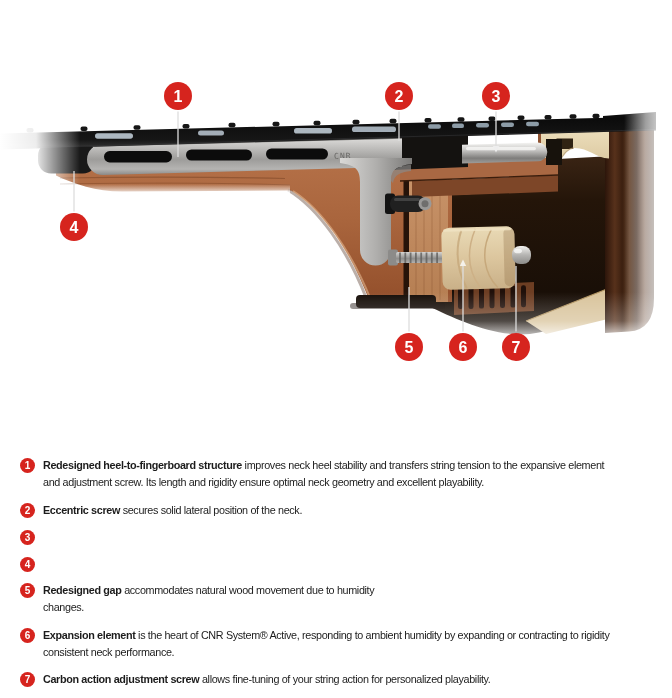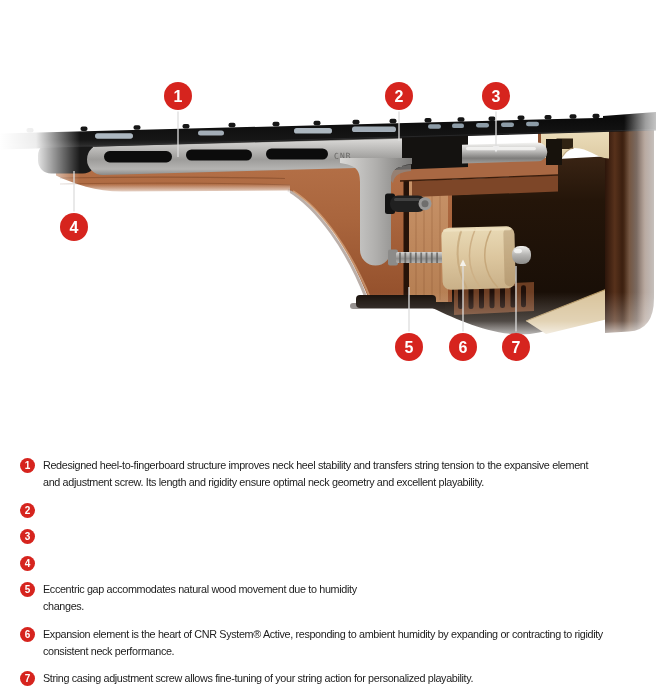--- a/index.html
+++ b/index.html
@@ -13,21 +13,21 @@
   .leader{stroke:#dedede;stroke-width:1.3;fill:none;}
   .engrave{fill:#5e5d5b;opacity:.85;font-size:8.2px;letter-spacing:1px;
            font-family:"DejaVu Sans Mono",monospace;}
   .legend{position:absolute;left:20px;top:457px;width:634px;}
   .legend-item{display:flex;align-items:flex-start;gap:8px;margin-bottom:10.5px;}
   .badge{flex:0 0 auto;width:15px;height:15px;border-radius:50%;background:var(--badge-red);
          color:#fff;font-size:10px;font-weight:bold;text-align:center;line-height:15px;
          margin-top:1px;}
   .legend-item p{margin:0;font-size:10.8px;line-height:17px;letter-spacing:-0.35px;
                  color:#1c1c1c;white-space:pre-line;}
-  .legend-item b{font-weight:400;}
+  .legend-item b{font-weight:700;}
 </style>
 </head>
 <body>
 
 <div class="stage">
 
   <svg class="figure-svg" width="672" height="450" viewBox="0 0 672 450">
     <defs>
       <linearGradient id="woodGrad" x1="0" y1="0" x2="0" y2="1">
         <stop offset="0" stop-color="#b8744b"></stop>
@@ -310,41 +310,42 @@
   <div class="legend">
 
     <div class="legend-item">
       <span class="badge">1</span>
       <p><b>Redesigned heel-to-fingerboard structure</b><span> improves neck heel stability and transfers string tension to the expansive element
 and adjustment screw. Its length and rigidity ensure optimal neck geometry and excellent playability.</span></p>
     </div>
 
     <div class="legend-item">
       <span class="badge">2</span>
+      <p><b>Eccentric screw</b><span> secures solid lateral position of the neck.</span></p>
     </div>
 
     <div class="legend-item">
       <span class="badge">3</span>
     </div>
 
     <div class="legend-item">
       <span class="badge">4</span>
     </div>
 
     <div class="legend-item">
       <span class="badge">5</span>
-      <p><b>Eccentric gap</b><span> accommodates natural wood movement due to humidity
+      <p><b>Redesigned gap</b><span> accommodates natural wood movement due to humidity
 changes.</span></p>
     </div>
 
     <div class="legend-item">
       <span class="badge">6</span>
       <p><b>Expansion element</b><span> is the heart of CNR System® Active, responding to ambient humidity by expanding or contracting to rigidity
 consistent neck performance.</span></p>
     </div>
 
     <div class="legend-item">
       <span class="badge">7</span>
-      <p><b>String casing adjustment screw</b><span> allows fine-tuning of your string action for personalized playability.</span></p>
+      <p><b>Carbon action adjustment screw</b><span> allows fine-tuning of your string action for personalized playability.</span></p>
     </div>
 
   </div>
 </div>
 
 </body></html>

